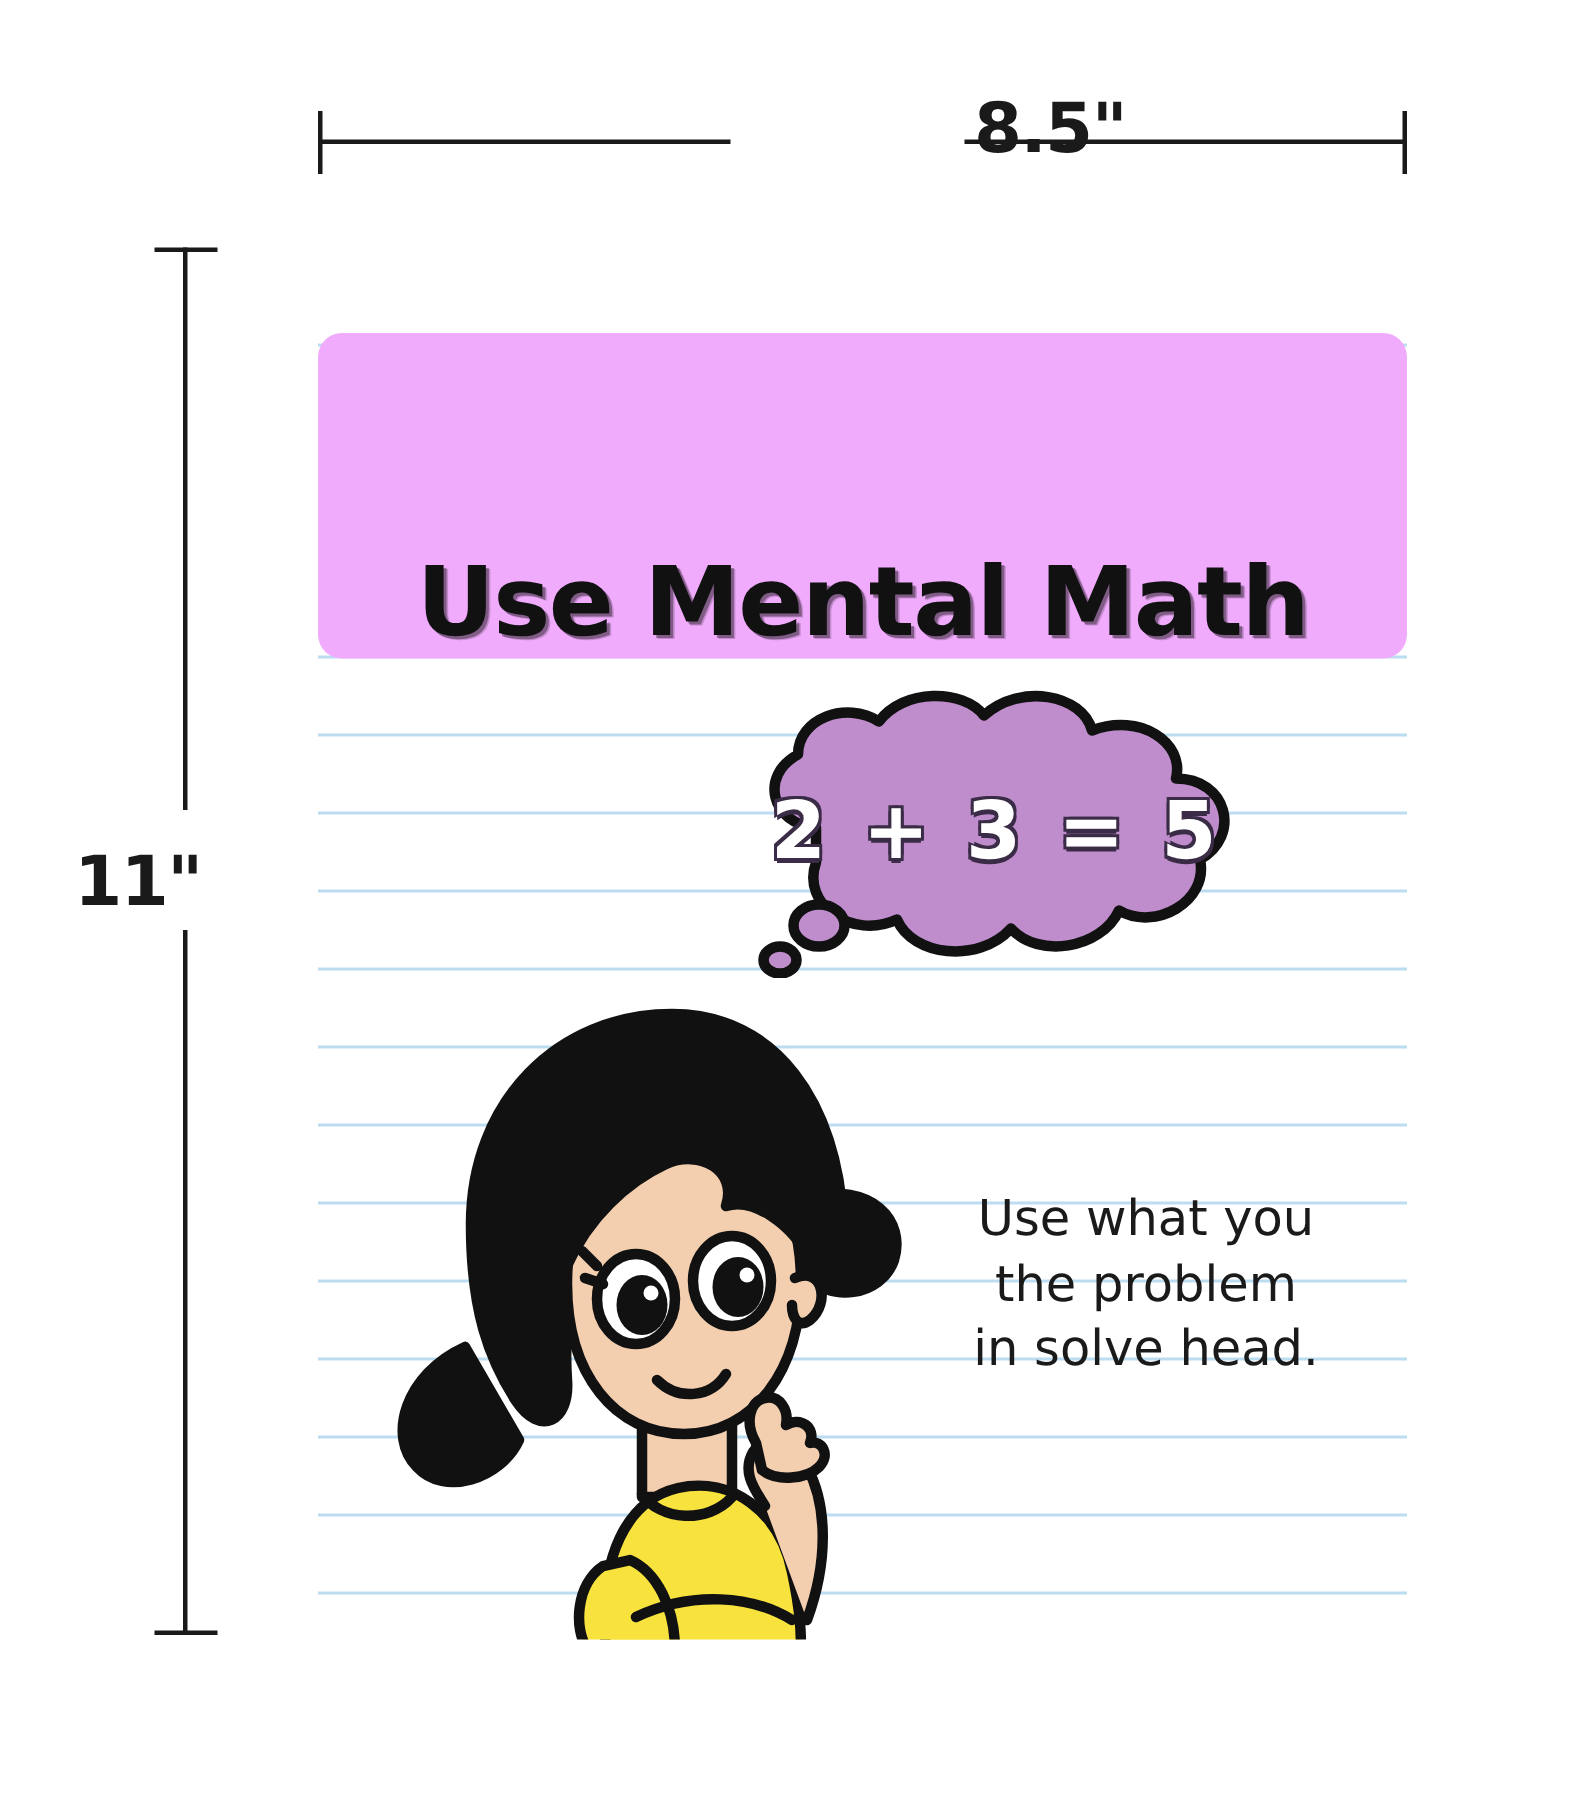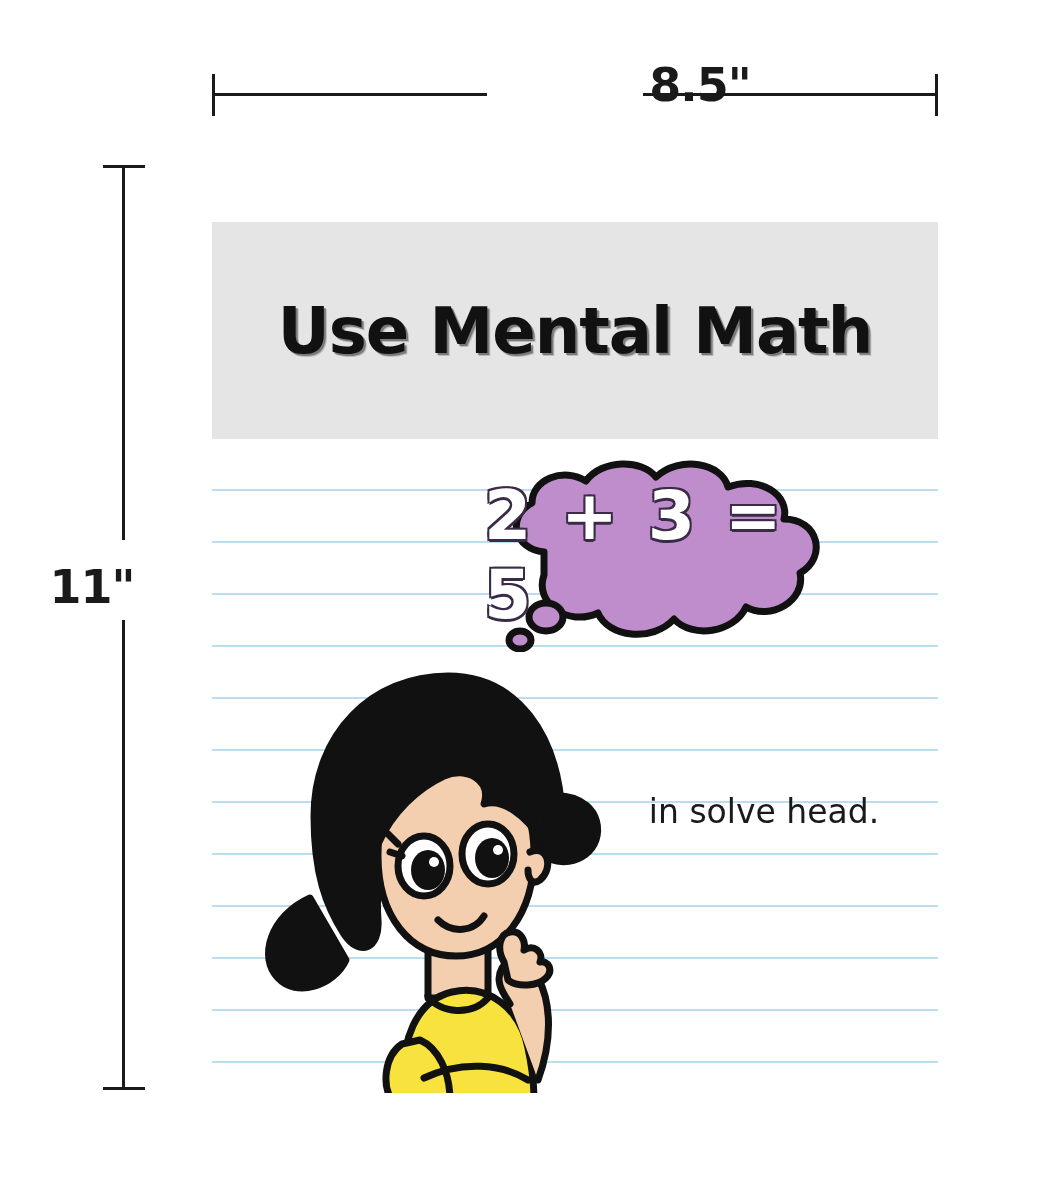--- a/index.html
+++ b/index.html
@@ -112,24 +112,25 @@
       #bcdcf0 52px
     );
     background-position: 0 14px;
   }
   #title-band {
     position: absolute;
     left: 0;
     top: 57px;
     width: 100%;
     height: 217px;
-    background: #e5e5e5;
+    background: #f0abfc;
     display: flex;
-    align-items: center;
+    align-items: flex-end;
     justify-content: center;
+    border-radius: 16px;
   }
   #poster-title {
     font-family: "DejaVu Sans", sans-serif;
     font-weight: bold;
     font-size: 64px;
     color: #111111;
     letter-spacing: -1px;
     text-shadow:
       2px 2px 0 rgba(0,0,0,0.35),
       3px 3px 0 rgba(0,0,0,0.18);
@@ -149,21 +150,21 @@
     position: absolute;
     left: 0;
     top: 0;
     width: 360px;
     height: 195px;
     display: flex;
     align-items: center;
     justify-content: center;
     font-family: "DejaVu Sans", sans-serif;
     font-weight: bold;
-    font-size: 68px;
+    font-size: 53px;
     color: #ffffff;
     letter-spacing: 3px;
     text-shadow:
       -2px -2px 0 #3a2b46,
       2px -2px 0 #3a2b46,
       -2px 2px 0 #3a2b46,
       2px 2px 0 #3a2b46,
       0 3px 0 #3a2b46;
     pointer-events: none;
   }
@@ -231,20 +232,22 @@
                  C84 170 50 146 60 118
                  Z"></path>
         <ellipse cx="62" cy="160" rx="17" ry="14"></ellipse>
         <ellipse cx="36" cy="183" rx="11" ry="9"></ellipse>
       </g>
     </svg>
     <div id="equation">2 + 3 = 5</div>
   </div>
 
   <div id="caption">
+    <div>Use what you</div>
+    <div>the problem</div>
     <div>in solve head.</div>
   </div>
 
   <div id="character">
     <svg width="400" height="450" viewBox="0 0 400 450" xmlns="http://www.w3.org/2000/svg">
       <g stroke="#111111" stroke-width="7" stroke-linejoin="round" stroke-linecap="round">
 
         <path d="M58 250 C18 268 6 310 26 330 C44 350 82 338 94 312 Z" fill="#111111"></path>
 
         <path d="M286 150 C330 140 352 166 344 192 C336 216 300 222 284 200 Z" fill="#111111"></path>

